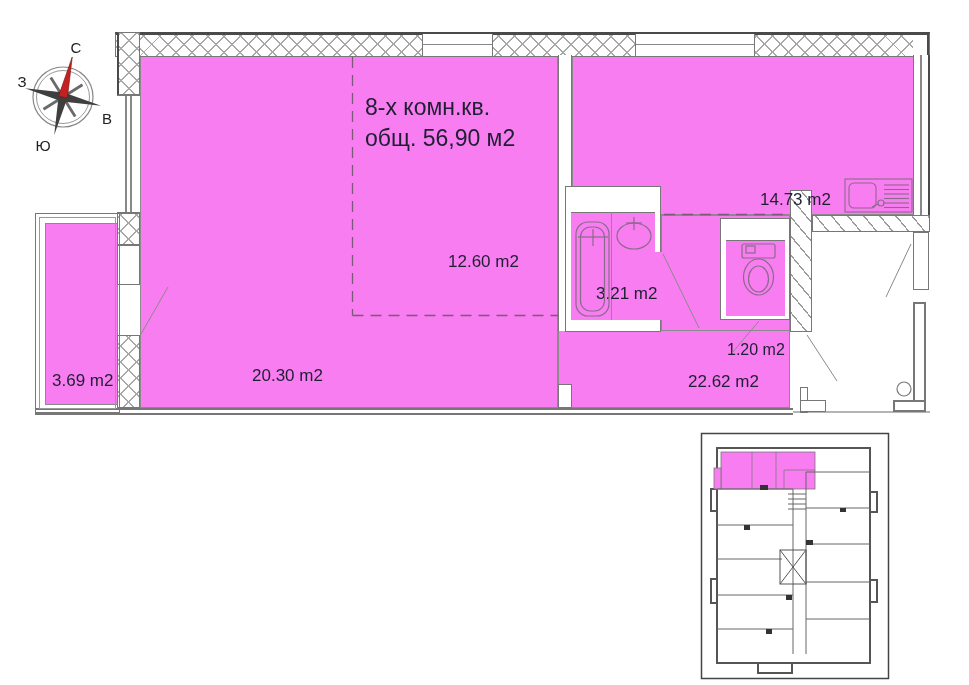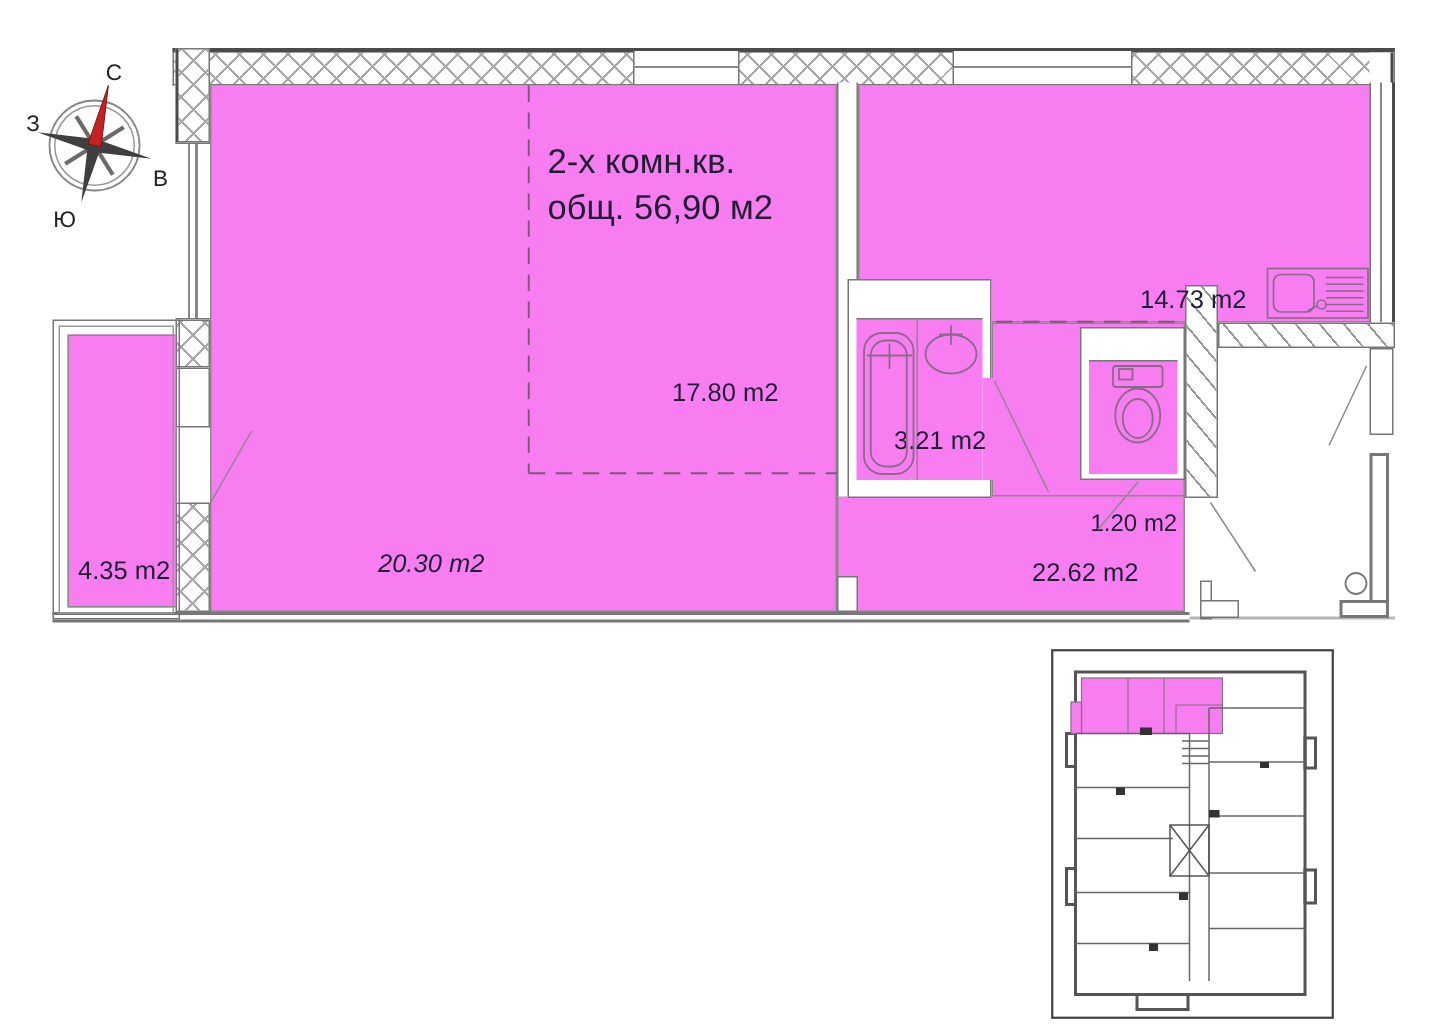--- a/index.html
+++ b/index.html
@@ -80,31 +80,31 @@
   <div class="abs dh z3" style="left:790px;top:190px;width:22px;height:142px;"></div>
   <div class="abs dh z3" style="left:812px;top:215px;width:118px;height:17px;"></div>
   <div class="abs wallwhite z3" style="left:913px;top:232px;width:16px;height:58px;"></div>
 
   <div class="abs wallwhite z3" style="left:913px;top:302px;width:13px;height:100px;border-width:2px;"></div>
   <div class="abs wallwhite z3" style="left:893px;top:400px;width:33px;height:12px;border-width:2px;"></div>
   <div class="abs wallwhite z3" style="left:800px;top:387px;width:8px;height:26px;"></div>
   <div class="abs wallwhite z3" style="left:800px;top:400px;width:26px;height:12px;"></div>
 
   <div id="title">
-    <div>2-х комн.кв.</div>
+    <div>8-х комн.кв.</div>
     <div>общ. 56,90 м2</div>
   </div>
 
-  <div class="lbl" style="left:252px;top:366px;font-style:italic;">20.30 m2</div>
-  <div class="lbl" style="left:448px;top:252px;">17.80 m2</div>
+  <div class="lbl" style="left:252px;top:366px;">20.30 m2</div>
+  <div class="lbl" style="left:448px;top:252px;">12.60 m2</div>
   <div class="lbl" style="left:760px;top:190px;">14.73 m2</div>
   <div class="lbl" style="left:688px;top:372px;">22.62 m2</div>
   <div class="lbl" style="left:596px;top:284px;">3.21 m2</div>
   <div class="lbl lbl-sm" style="left:727px;top:293px;margin-top:48px;">1.20 m2</div>
-  <div class="lbl" style="left:52px;top:371px;">4.35 m2</div>
+  <div class="lbl" style="left:52px;top:371px;">3.69 m2</div>
 
   <svg width="110" height="122" style="left:10px;top:34px;z-index:45;" viewBox="0 0 110 122">
     <circle cx="53" cy="63" r="30" fill="none" stroke="#888" stroke-width="1.2"></circle>
     <circle cx="53" cy="63" r="26.5" fill="none" stroke="#999" stroke-width="1"></circle>
     <g transform="rotate(13 53 63)">
       <rect x="51.6" y="40" width="2.8" height="46" fill="#6a6a6a" transform="rotate(45 53 63)"></rect>
       <rect x="51.6" y="40" width="2.8" height="46" fill="#6a6a6a" transform="rotate(-45 53 63)"></rect>
       <polygon points="53,102 57.5,63 48.5,63" fill="#3f3f3f"></polygon>
       <polygon points="14,63 53,58.5 53,67.5" fill="#3f3f3f"></polygon>
       <polygon points="92,63 53,58.5 53,67.5" fill="#3f3f3f"></polygon>

